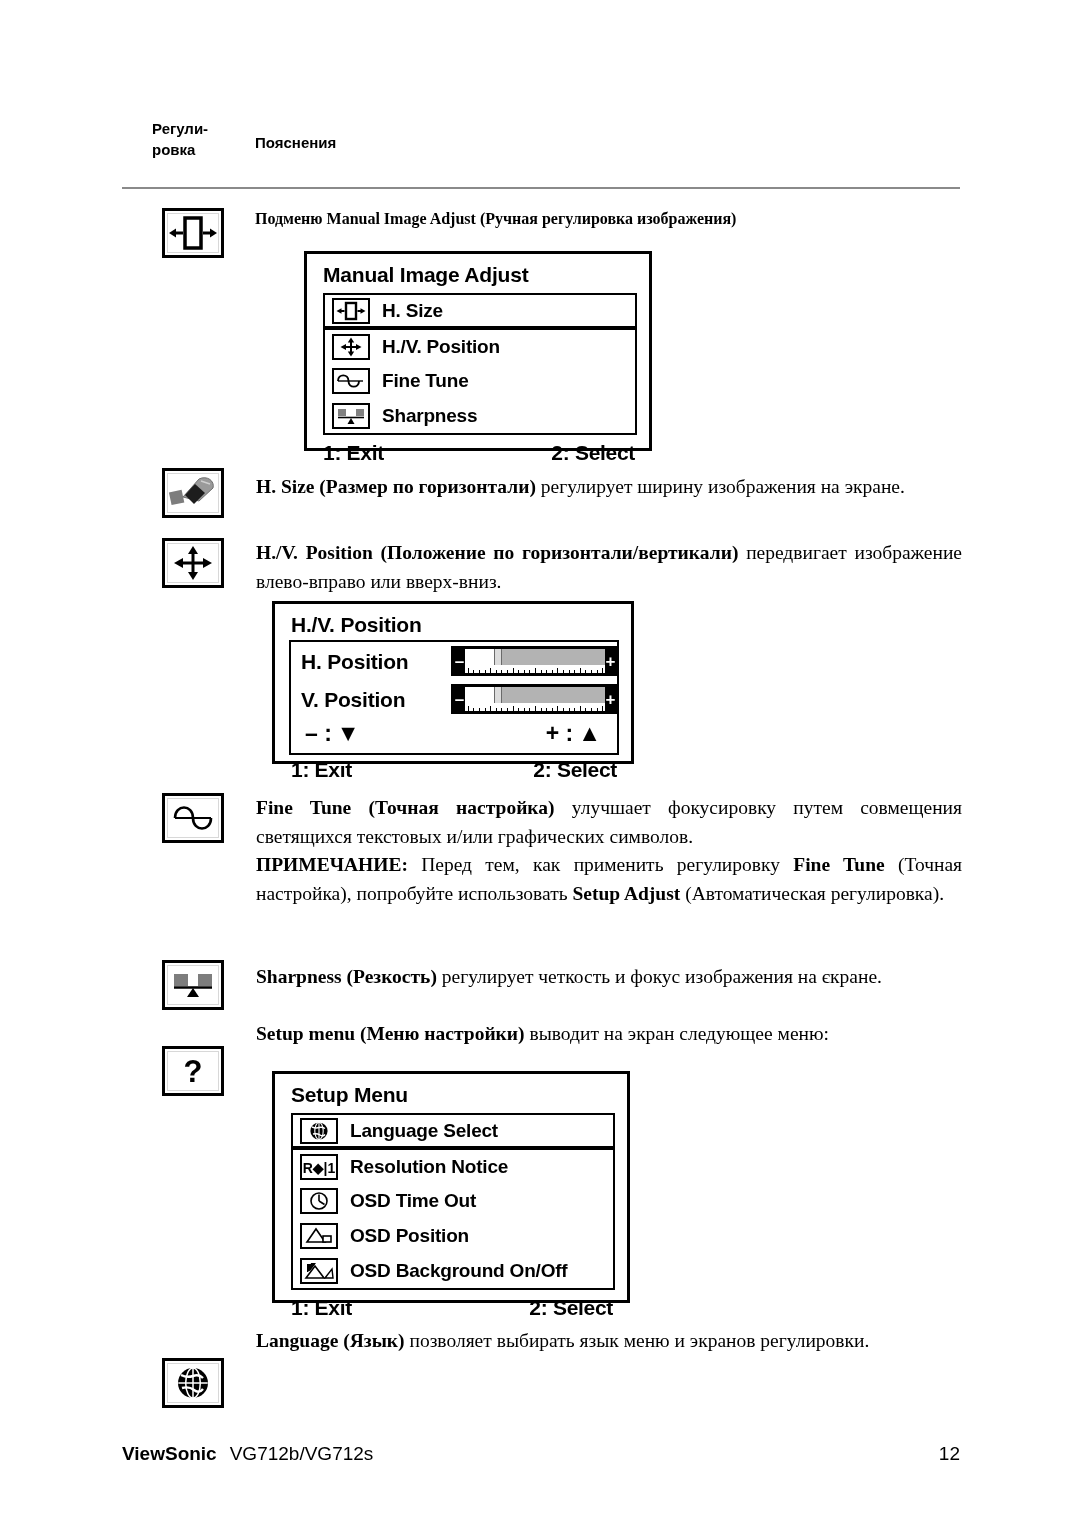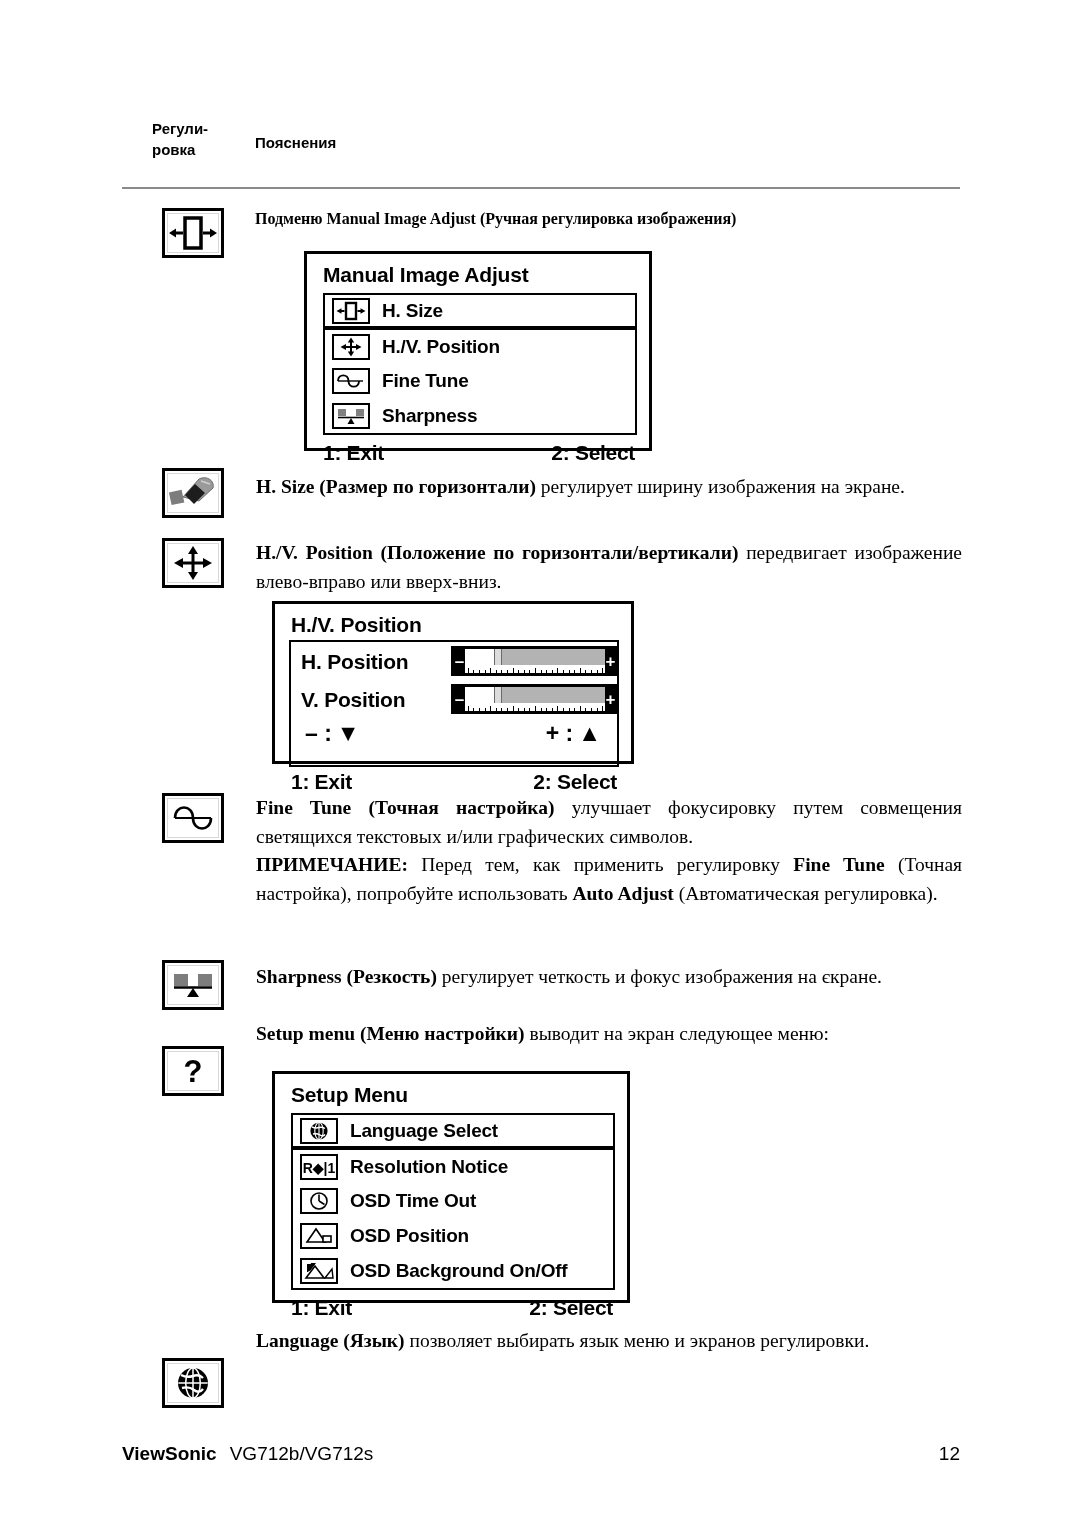--- a/index.html
+++ b/index.html
@@ -349,21 +349,21 @@
       <path d="M47 22 L38 17 L38 27 Z" fill="#000"></path>
     </svg>
   </div>
 
   <div class="para" style="left:256px; top:538px; width:706px;">
     <b>H./V. Position (Положение по горизонтали/вертикали)</b><span> передвигает изображение влево-вправо или вверх-вниз.</span>
   </div>
 
   <div class="osd" style="left:272px; top:601px; width:362px; height:163px;">
     <div class="osd-title" style="padding-bottom:3px;">H./V. Position</div>
-    <div class="osd-list" style="margin:0 12px 0 14px; padding-bottom:14px;">
+    <div class="osd-list" style="margin:0 12px 0 14px; padding-bottom:2px;">
 
       <div class="slider-row">
         <div class="slabel">H. Position</div>
         <div class="bar">
           <span class="sign">–</span>
           <span class="track">
             <span class="fill" style="width:22%;"></span>
             <span class="knob" style="left:21%;"></span>
             <span class="ruler">
               <i style="left:2%;height:5px"></i>
@@ -459,21 +459,21 @@
       <path d="M10 22 C10 8, 28 8, 28 22 C28 36, 46 36, 46 22" fill="none" stroke="#000" stroke-width="2.6"></path>
       <path d="M10 22 L46 22" stroke="#000" stroke-width="1.8"></path>
     </svg>
   </div>
 
   <div class="para" style="left:256px; top:793px; width:706px;">
     <b>Fine Tune (Точная настройка)</b><span> улучшает фокусировку путем совмещения светящихся текстовых и/или графических символов.</span>
   </div>
 
   <div class="para" style="left:256px; top:850px; width:706px;">
-    <b>ПРИМЕЧАНИЕ:</b><span> Перед тем, как применить регулировку </span><b>Fine Tune</b><span> (Точная настройка), попробуйте использовать </span><b>Auto Adjust</b><span> (Автоматическая регулировка).</span>
+    <b>ПРИМЕЧАНИЕ:</b><span> Перед тем, как применить регулировку </span><b>Fine Tune</b><span> (Точная настройка), попробуйте использовать </span><b>Setup Adjust</b><span> (Автоматическая регулировка).</span>
   </div>
 
   <div class="micon" style="left:162px; top:960px;">
     <div class="inner"></div>
     <svg width="56" height="44" viewBox="0 0 56 44" aria-hidden="true">
       <rect x="9" y="11" width="14" height="12" fill="#7d7d7d"></rect>
       <rect x="33" y="11" width="14" height="12" fill="#7d7d7d"></rect>
       <path d="M9 24.5 L47 24.5" stroke="#000" stroke-width="2.4"></path>
       <path d="M28 25 L22 34 L34 34 Z" fill="#000"></path>
     </svg>

